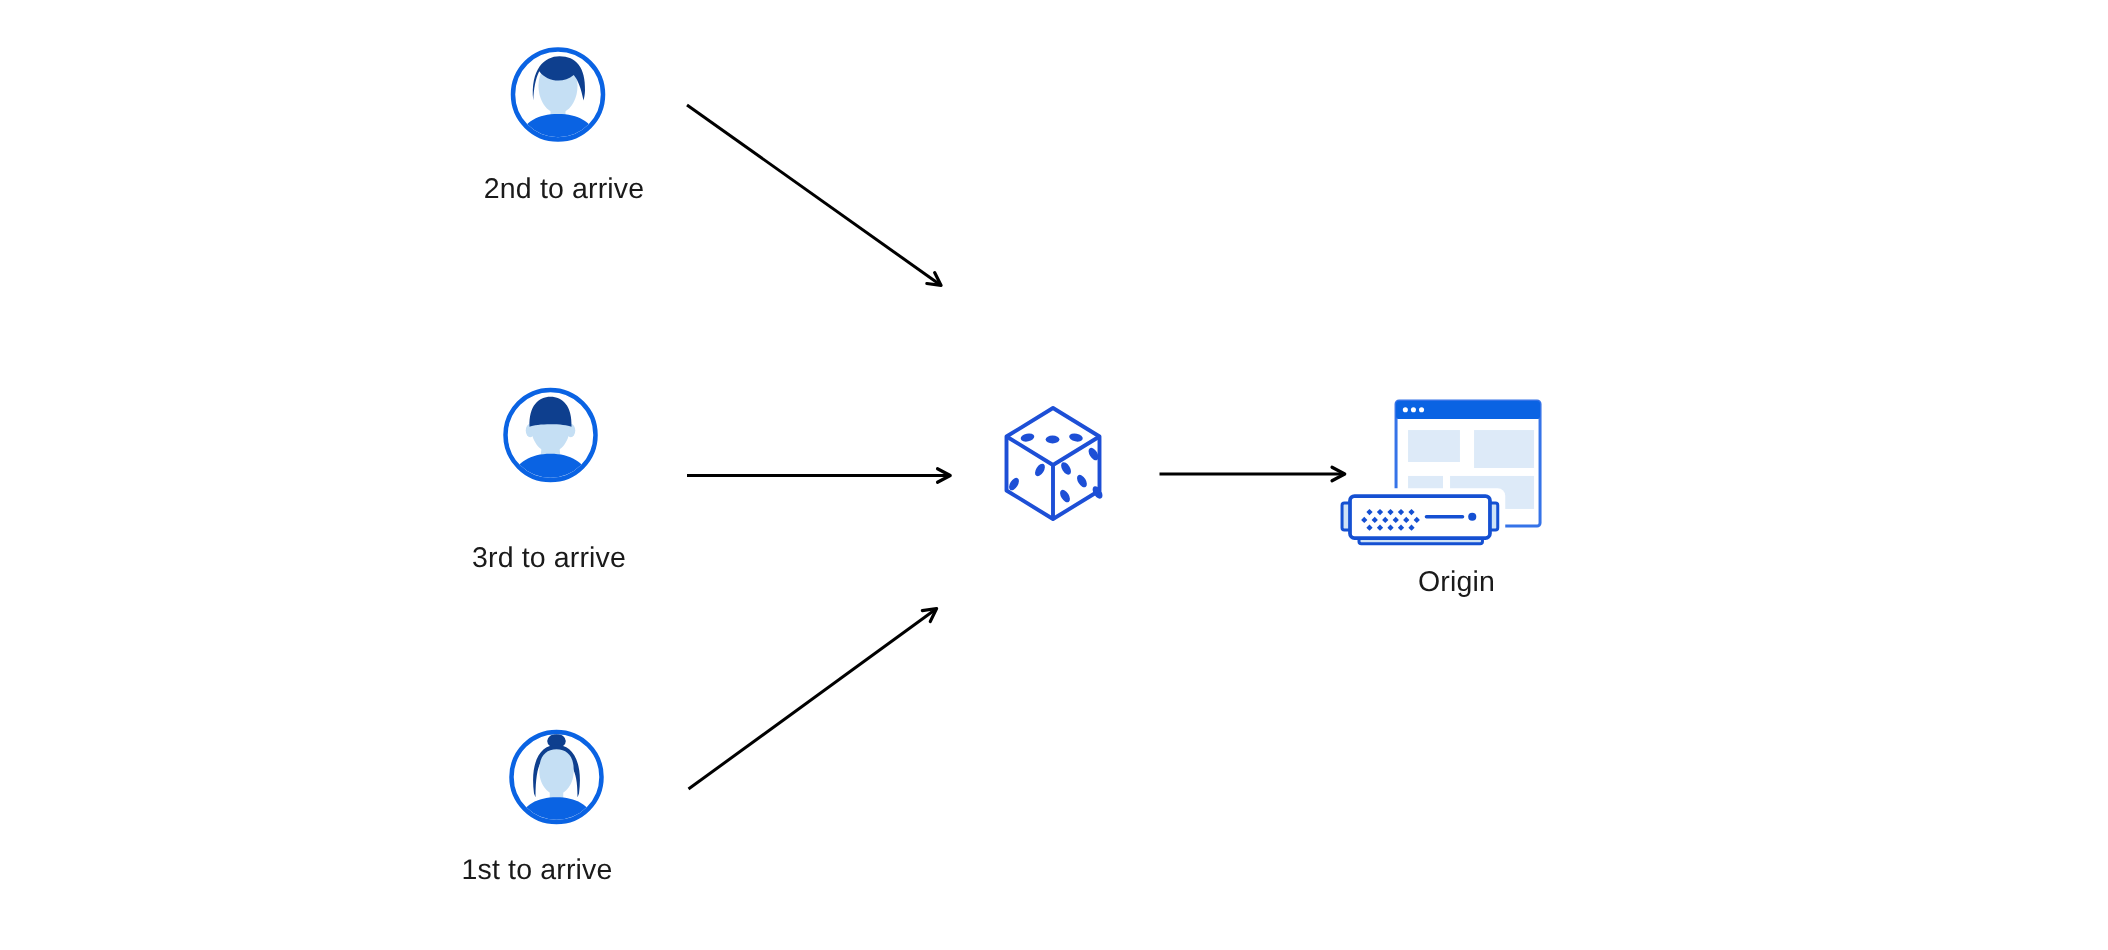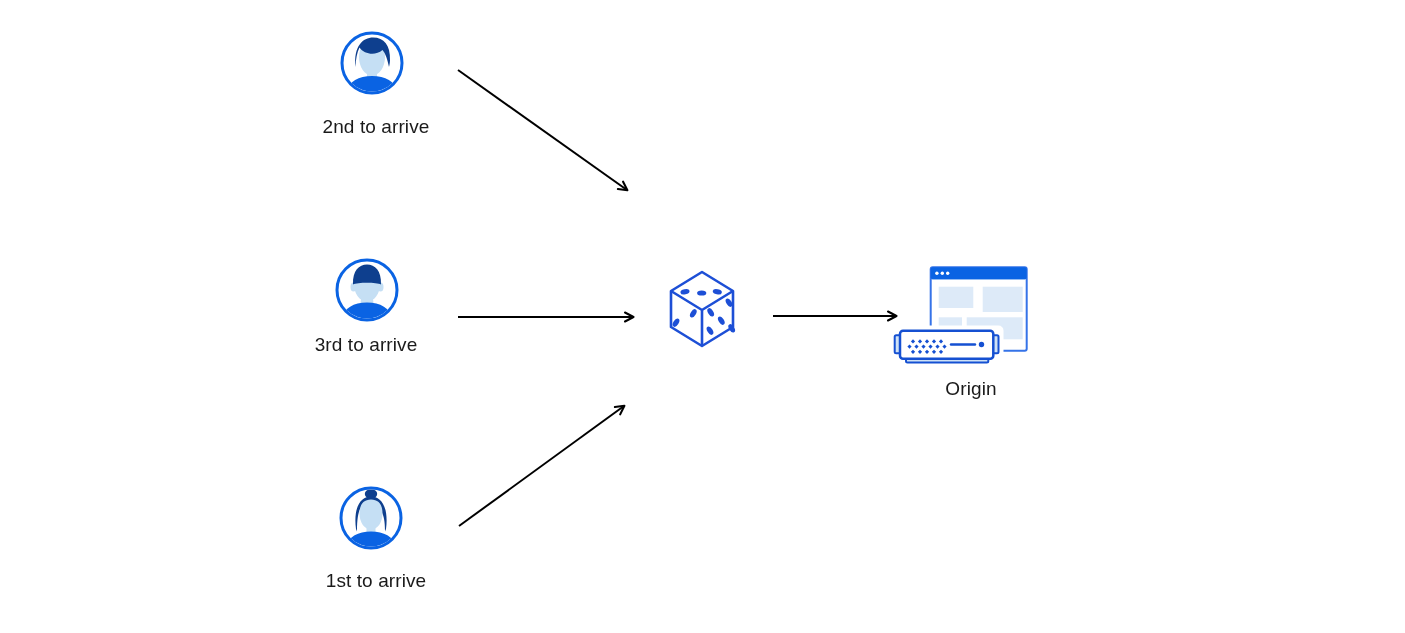--- a/index.html
+++ b/index.html
@@ -73,40 +73,40 @@
       <g clip-path="url(#clipB)">
         <ellipse cx="19.5" cy="30" rx="3" ry="4.5" fill="#c5dff4"></ellipse>
         <ellipse cx="46.5" cy="30" rx="3" ry="4.5" fill="#c5dff4"></ellipse>
         <path d="M27.5,38 L38.5,38 L40,50 L26,50 Z" fill="#c5dff4"></path>
         <path d="M20,27 C20,15.5 25.5,11 33,11 C40.5,11 46,15.5 46,27 C46,36.5 40.5,44.5 33,44.5 C25.5,44.5 20,36.5 20,27 Z" fill="#c5dff4"></path>
         <path d="M19,27.5 C18.5,13.5 25,7.5 33,7.5 C41,7.5 47.5,13.5 47,27.5 C42.5,25.2 23.5,25.2 19,27.5 Z" fill="#0e3f8e"></path>
         <path d="M6,66 C8,52.5 18,45.5 33,45.5 C48,45.5 58,52.5 60,66 Z" fill="#0a63e3"></path>
       </g>
     </svg>
   </div>
-  <div class="node-label" style="left:366px;top:334px">3rd to arrive</div>
+  <div class="node-label" style="left:366px;top:362px">3rd to arrive</div>
 
   <div class="abs" style="left:338px;top:485px">
     <svg width="66" height="66" viewBox="0 0 66 66">
       <defs>
           <clipPath id="clipC">
             <circle cx="33" cy="33" r="28.5"></circle>
           </clipPath>
         </defs>
       <circle cx="33" cy="33" r="30" fill="#ffffff" stroke="#0a63e3" stroke-width="3"></circle>
       <g clip-path="url(#clipC)">
         <ellipse cx="33" cy="9" rx="6.2" ry="4.8" fill="#0e3f8e"></ellipse>
         <path d="M18,44 C15,21 23.5,11.5 33,11.5 C42.5,11.5 51,21 48,44 C47.7,45 47.3,45.8 47,46.5 C47,36 45.8,30.5 43.5,27 C37.5,29.8 26.5,28.8 22.3,23.5 C20.3,27.5 19,34 19,46.5 Z" fill="#0e3f8e"></path>
         <path d="M21.5,28.5 C21.5,19 26,14.5 33,14.5 C40,14.5 44.5,19 44.5,28.5 C44.5,37.5 39.5,44.5 33,44.5 C26.5,44.5 21.5,37.5 21.5,28.5 Z" fill="#c5dff4"></path>
         <rect x="28.5" y="38" width="9" height="11" fill="#c5dff4"></rect>
         <path d="M6.5,66 C8.5,53 18.5,46.5 33,46.5 C47.5,46.5 57.5,53 59.5,66 Z" fill="#0a63e3"></path>
       </g>
     </svg>
   </div>
-  <div class="node-label" style="left:376px;top:570px">1st to arrive</div>
+  <div class="node-label" style="left:358px;top:570px">1st to arrive</div>
 
   <div class="abs" style="left:666px;top:262px">
     <svg width="74" height="88" viewBox="0 0 74 88">
       <path d="M36,10 L67,29 L67,65 L36,84 L5,65 L5,29 Z" fill="#ffffff" stroke="#1d4fd6" stroke-width="2.6" stroke-linejoin="round"></path>
       <path d="M5,29 L36,48 L67,29 M36,48 L36,84" fill="none" stroke="#1d4fd6" stroke-width="2.6" stroke-linejoin="round"></path>
 
       <ellipse cx="19" cy="29.7" rx="4.6" ry="2.6" fill="#1d4fd6" transform="rotate(-12 19 29.7)"></ellipse>
       <ellipse cx="35.7" cy="31" rx="4.6" ry="2.6" fill="#1d4fd6"></ellipse>
       <ellipse cx="51.3" cy="29.7" rx="4.6" ry="2.6" fill="#1d4fd6" transform="rotate(12 51.3 29.7)"></ellipse>
 

